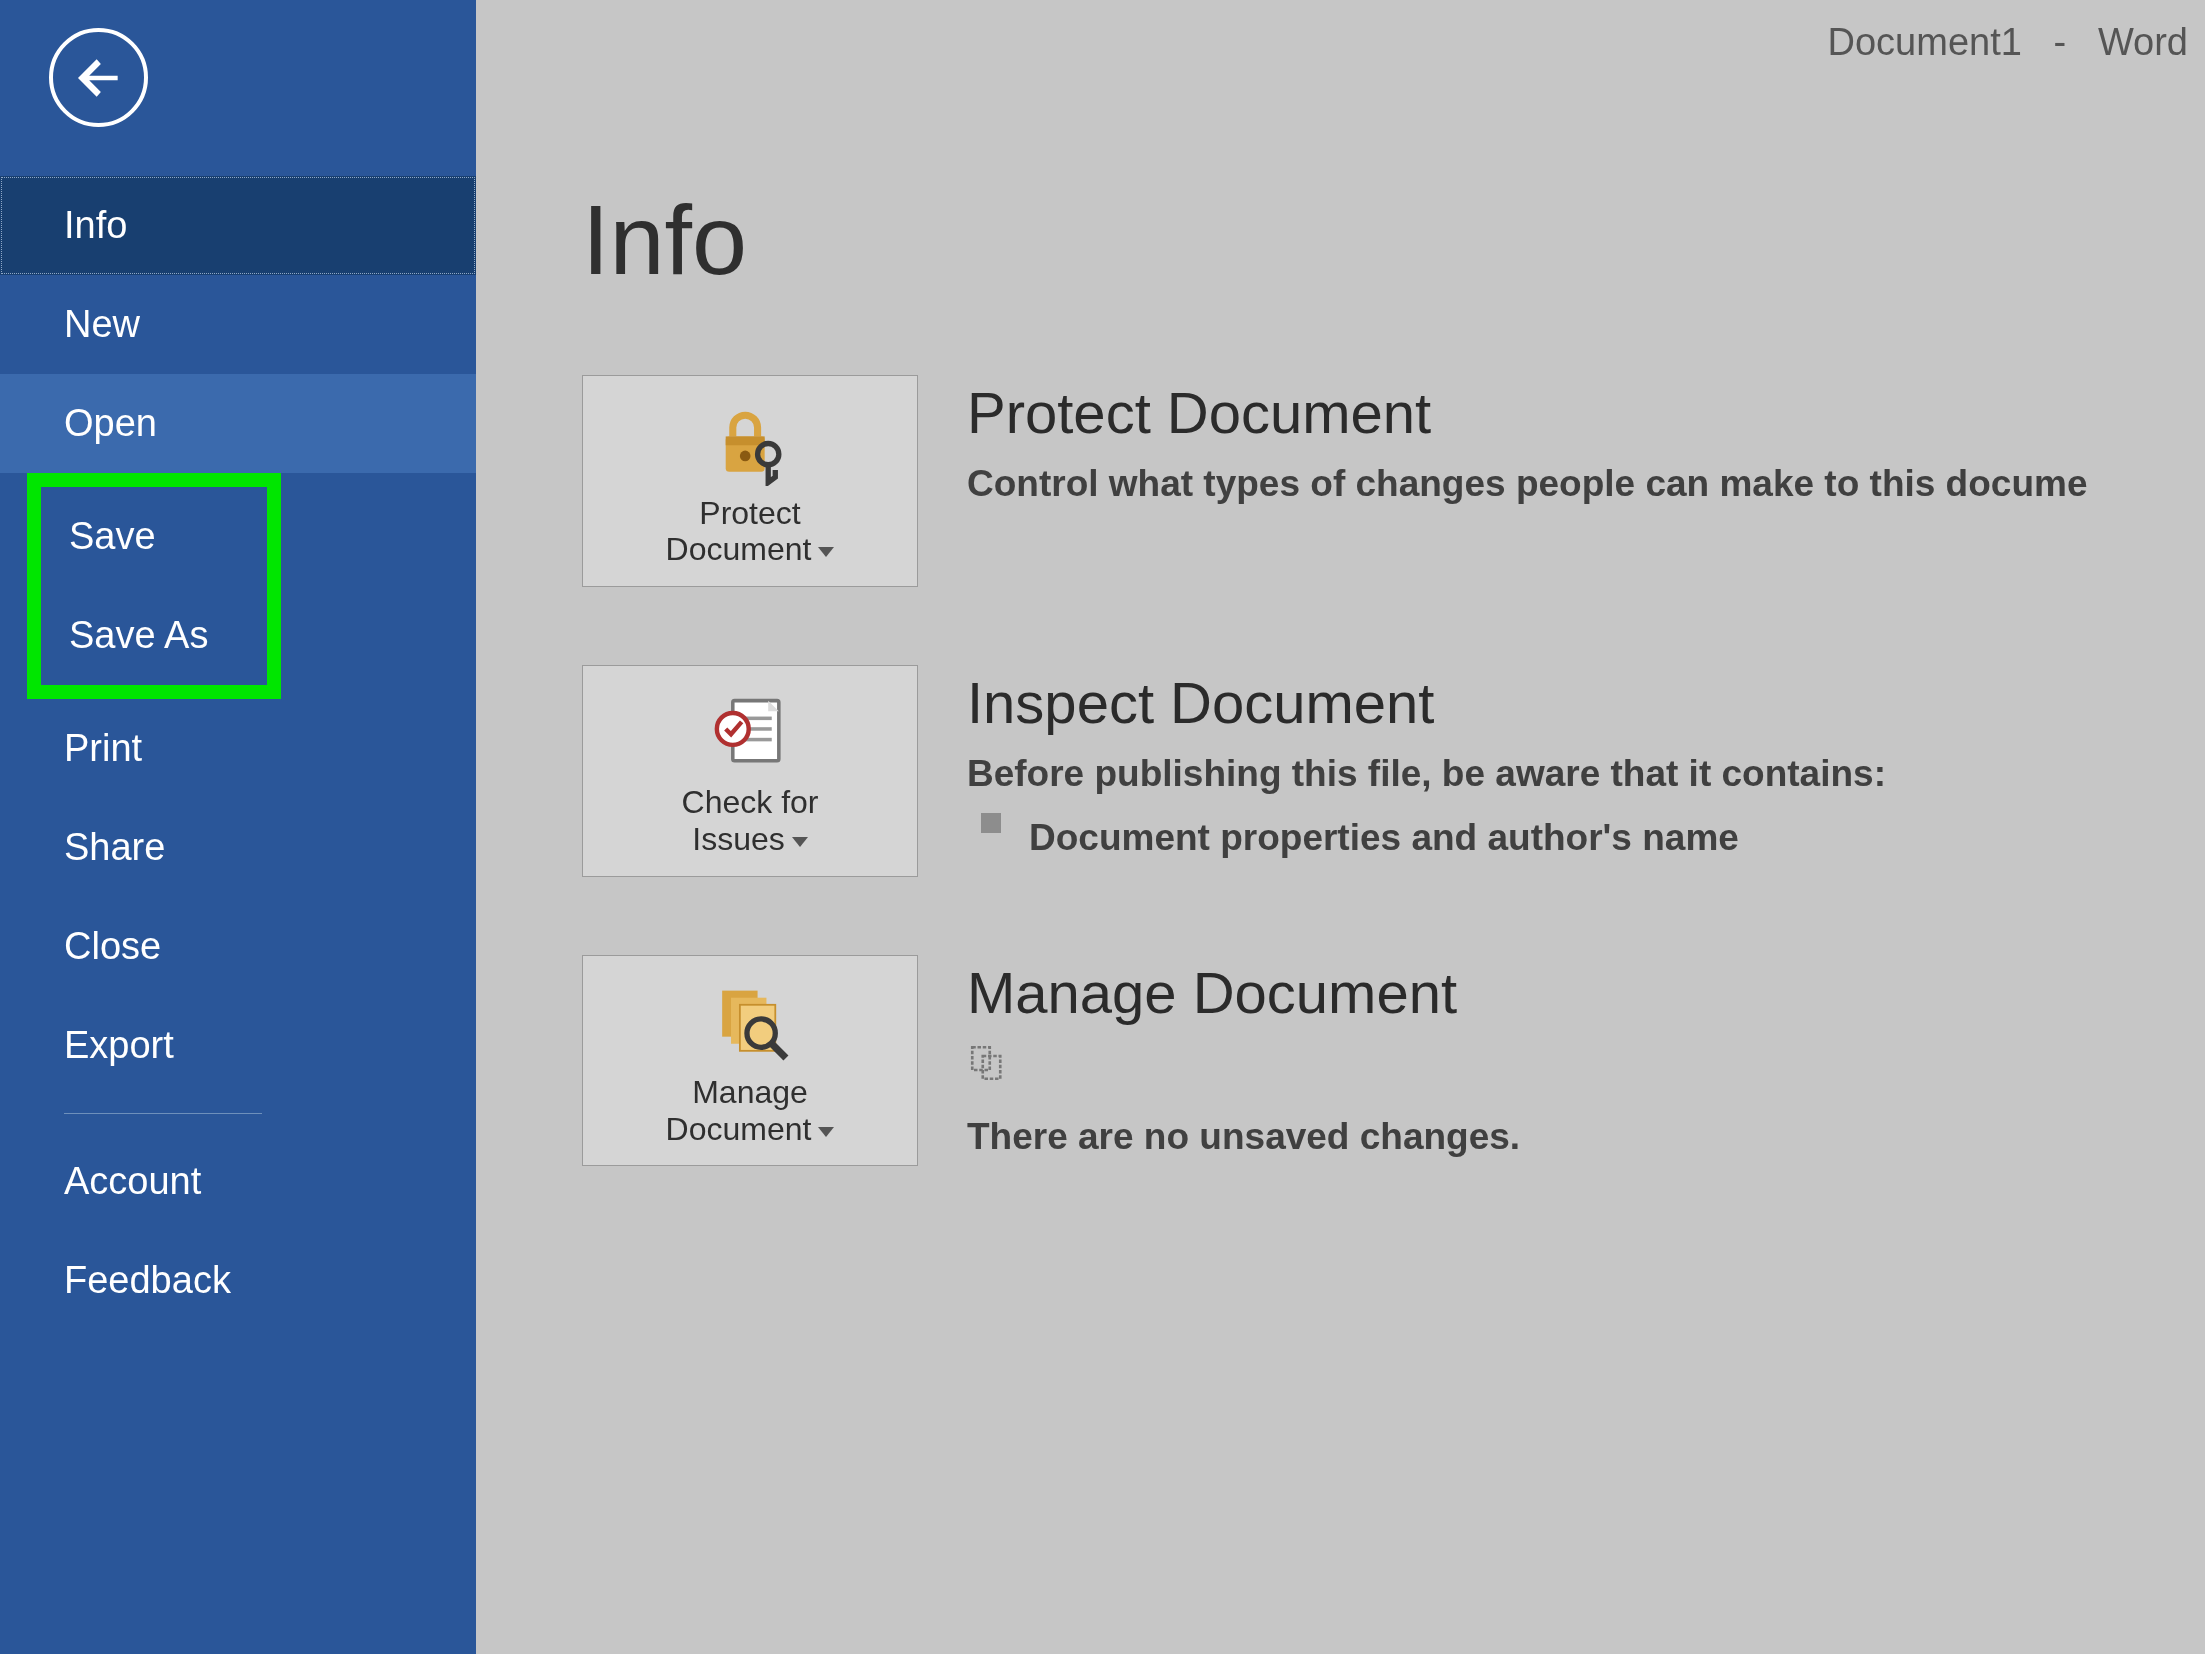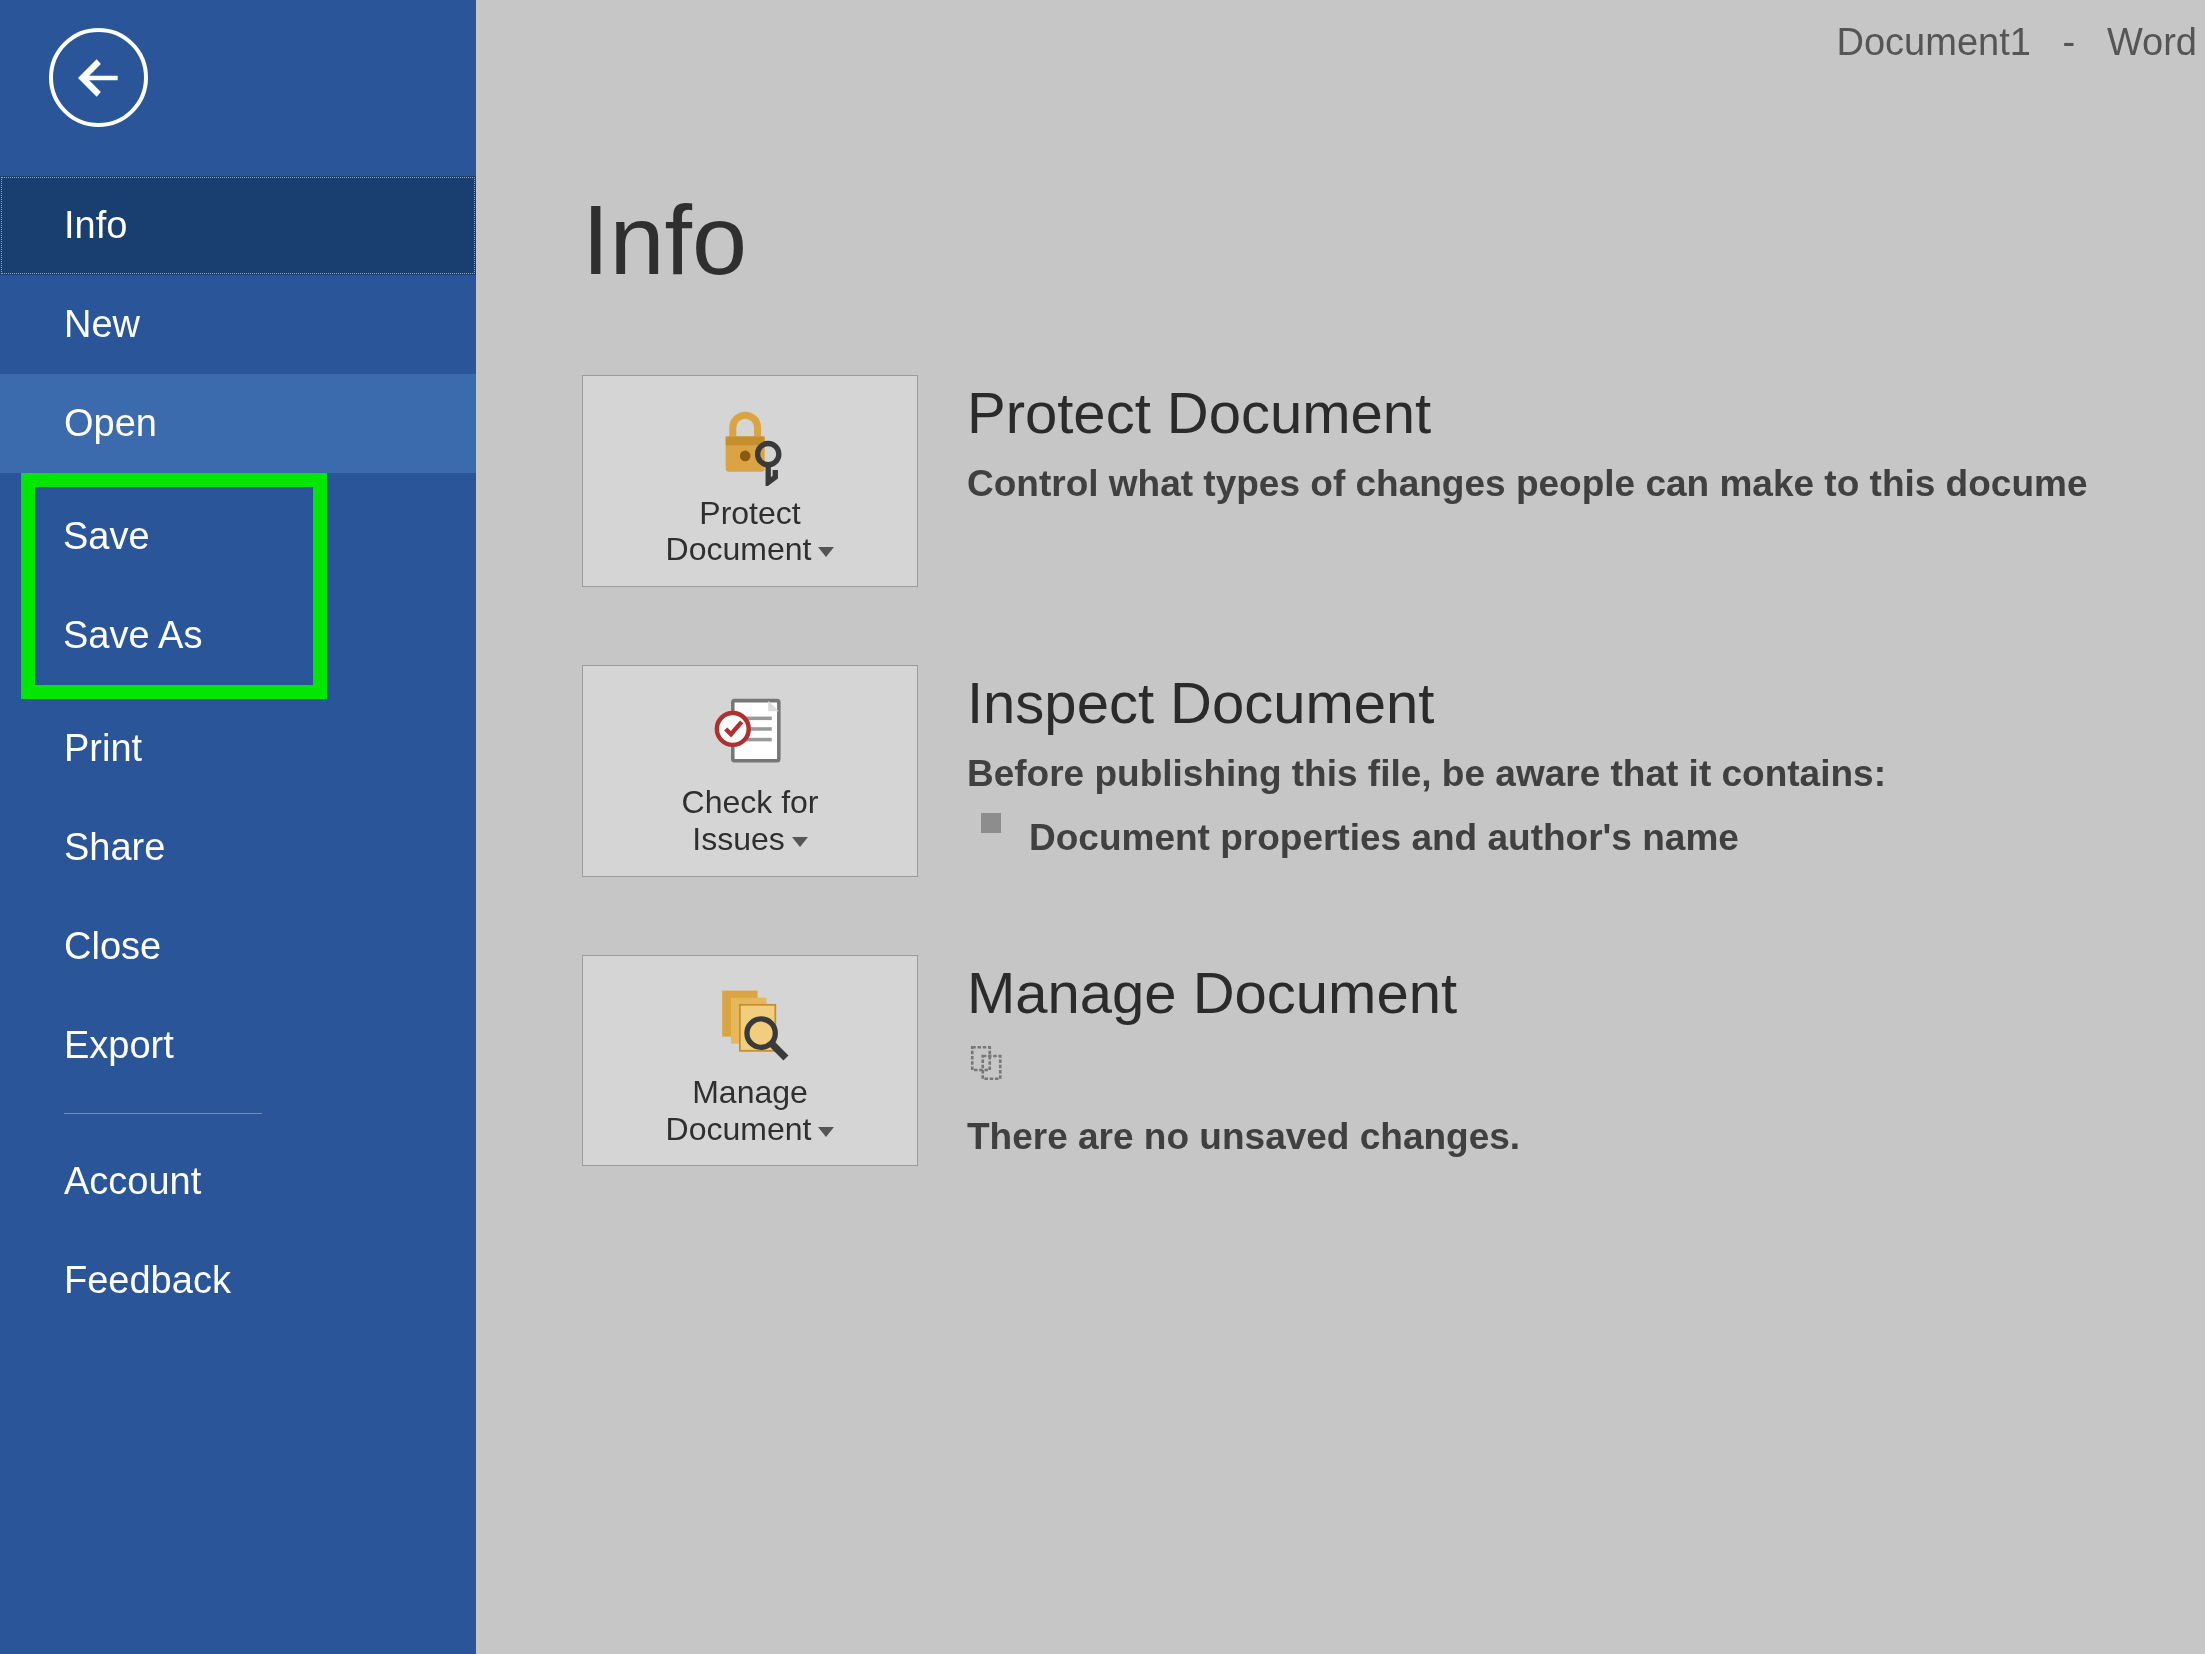--- a/index.html
+++ b/index.html
@@ -49,43 +49,43 @@
   .nav-item.active {
     background: #183f70;
     outline: 1.4px dotted #8fa8c7;
     outline-offset: -2.8px;
   }
   .nav-item.hover {
     background: #3b6aad;
   }
   .highlight-group {
     border: 14px solid #00e600;
-    margin-left: 21px;
-    width: 306px;
+    margin-left: 27px;
+    width: 254px;
   }
   .highlight-group .nav-item { padding-left: 28px; }
   .nav-sep {
     height: 1.4px;
     background: #6e90bb;
     margin: 17.6px 64px 17.6px 64px;
     width: 198px;
   }
   
   .main {
     flex: 1;
     background: #c6c6c6;
     position: relative;
     padding-left: 106px;
     padding-top: 7px;
     color: #333333;
   }
   .titlebar {
     position: absolute;
     top: 21px;
-    right: 8px;
+    right: 17px;
     font-size: 38px;
     color: #555555;
     font-weight: 300;
     white-space: nowrap;
   }
   .page-title {
     font-size: 99px;
     font-weight: 200;
     color: #2f2f2f;
     margin-top: 176px;

